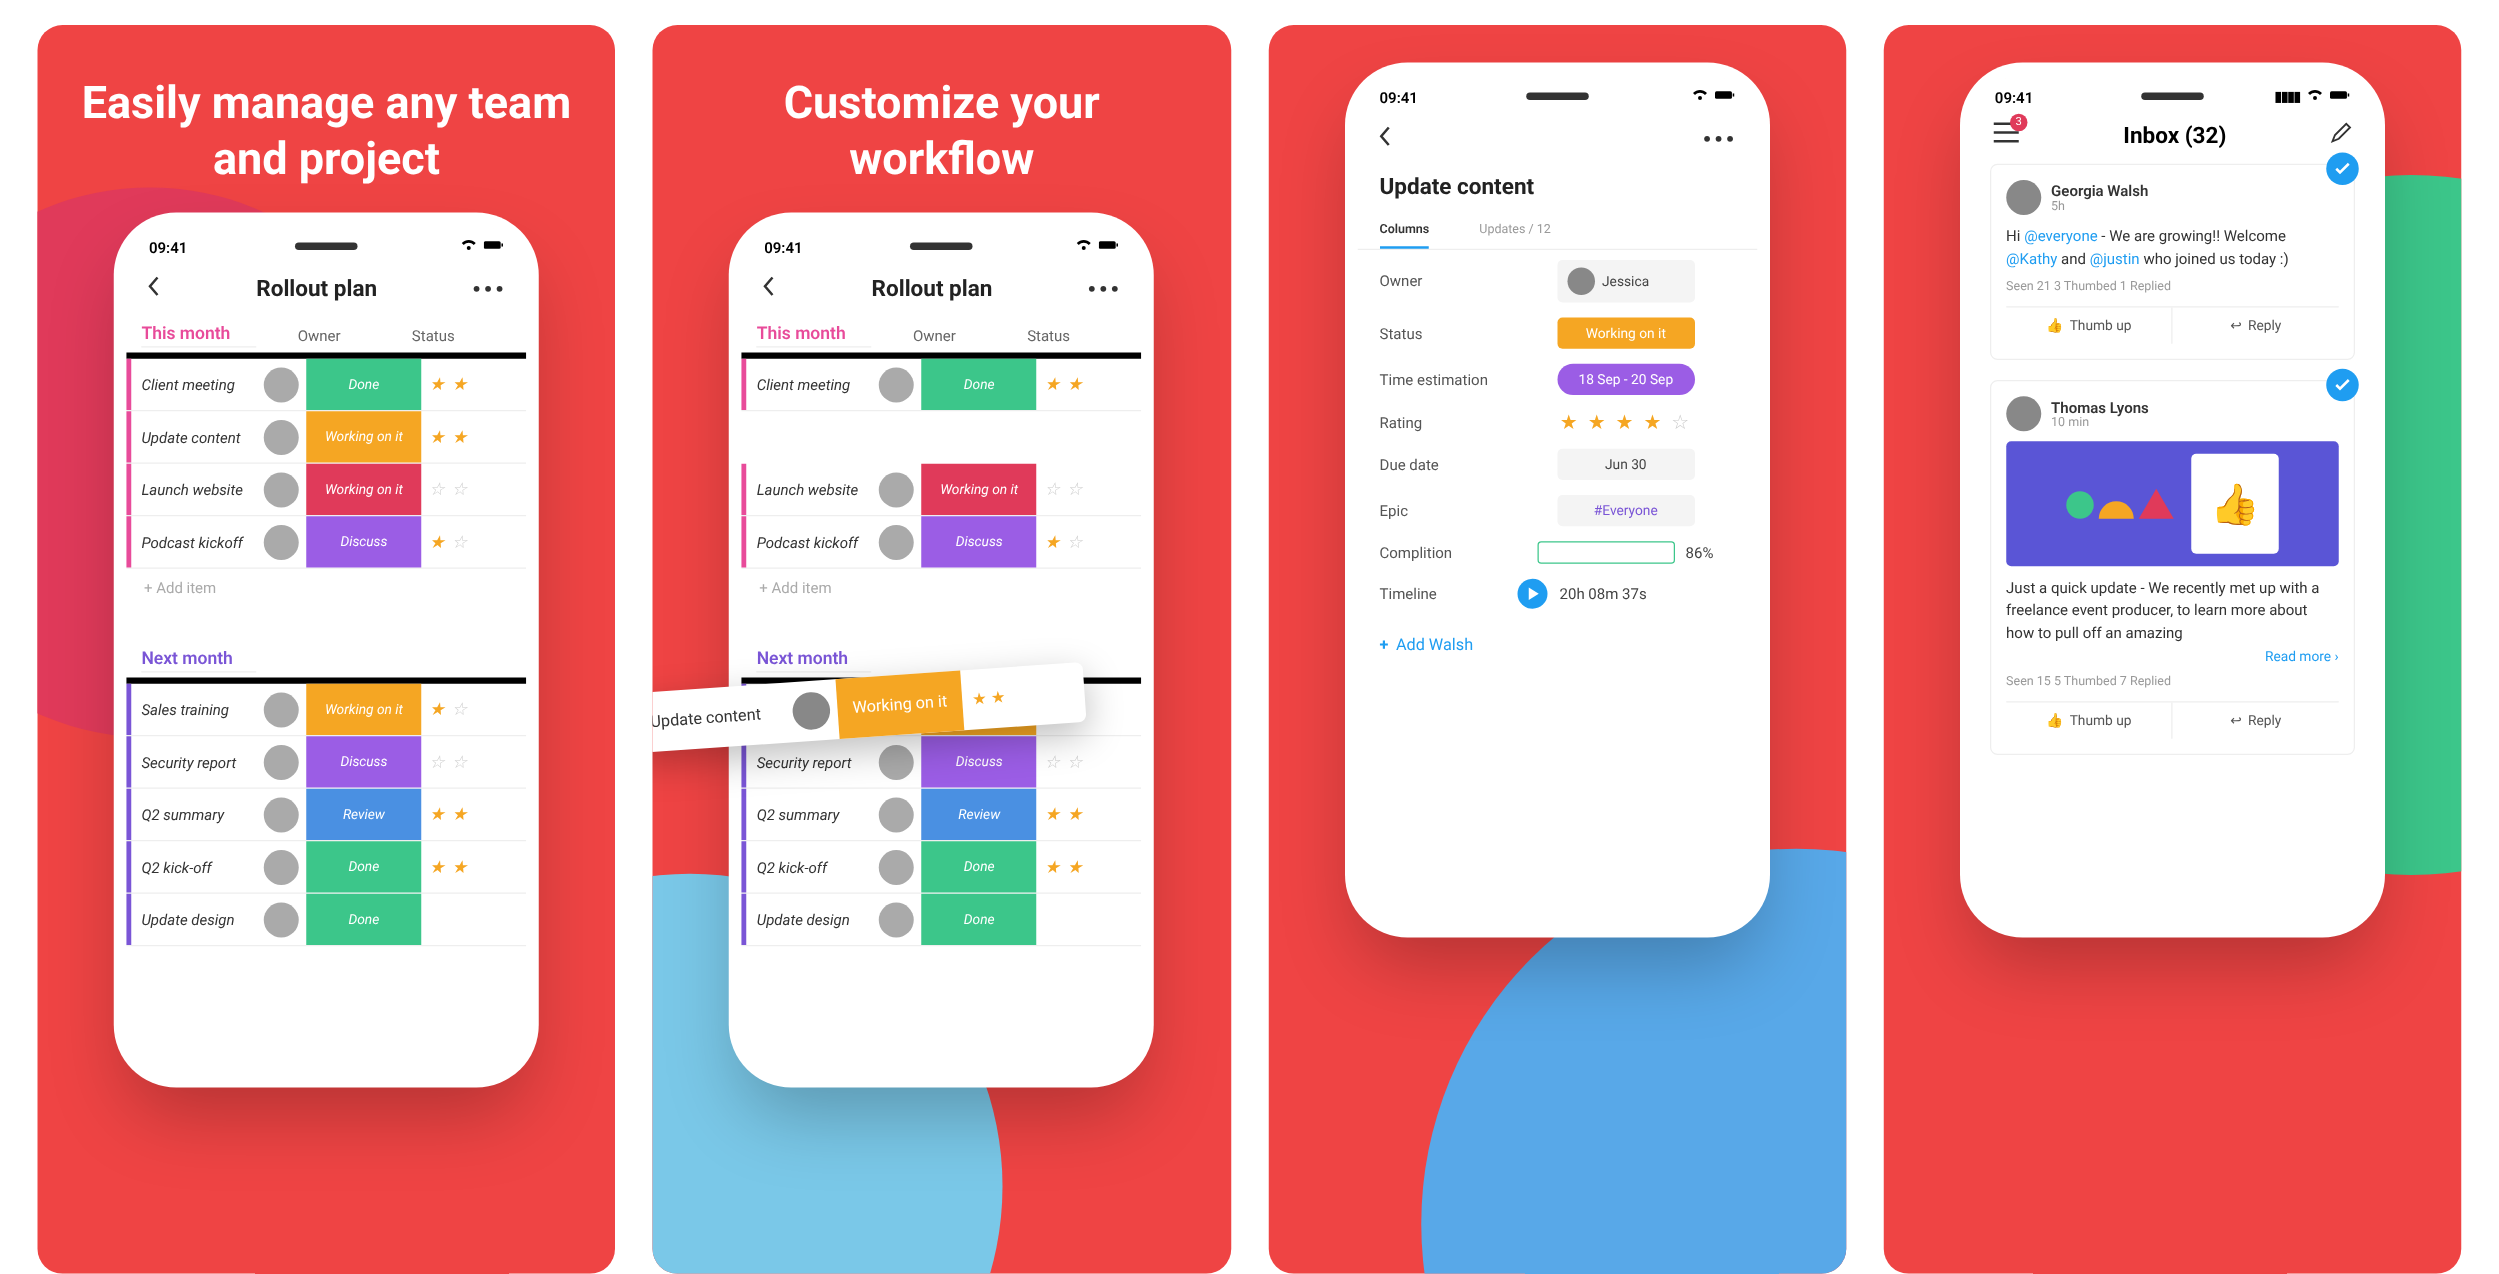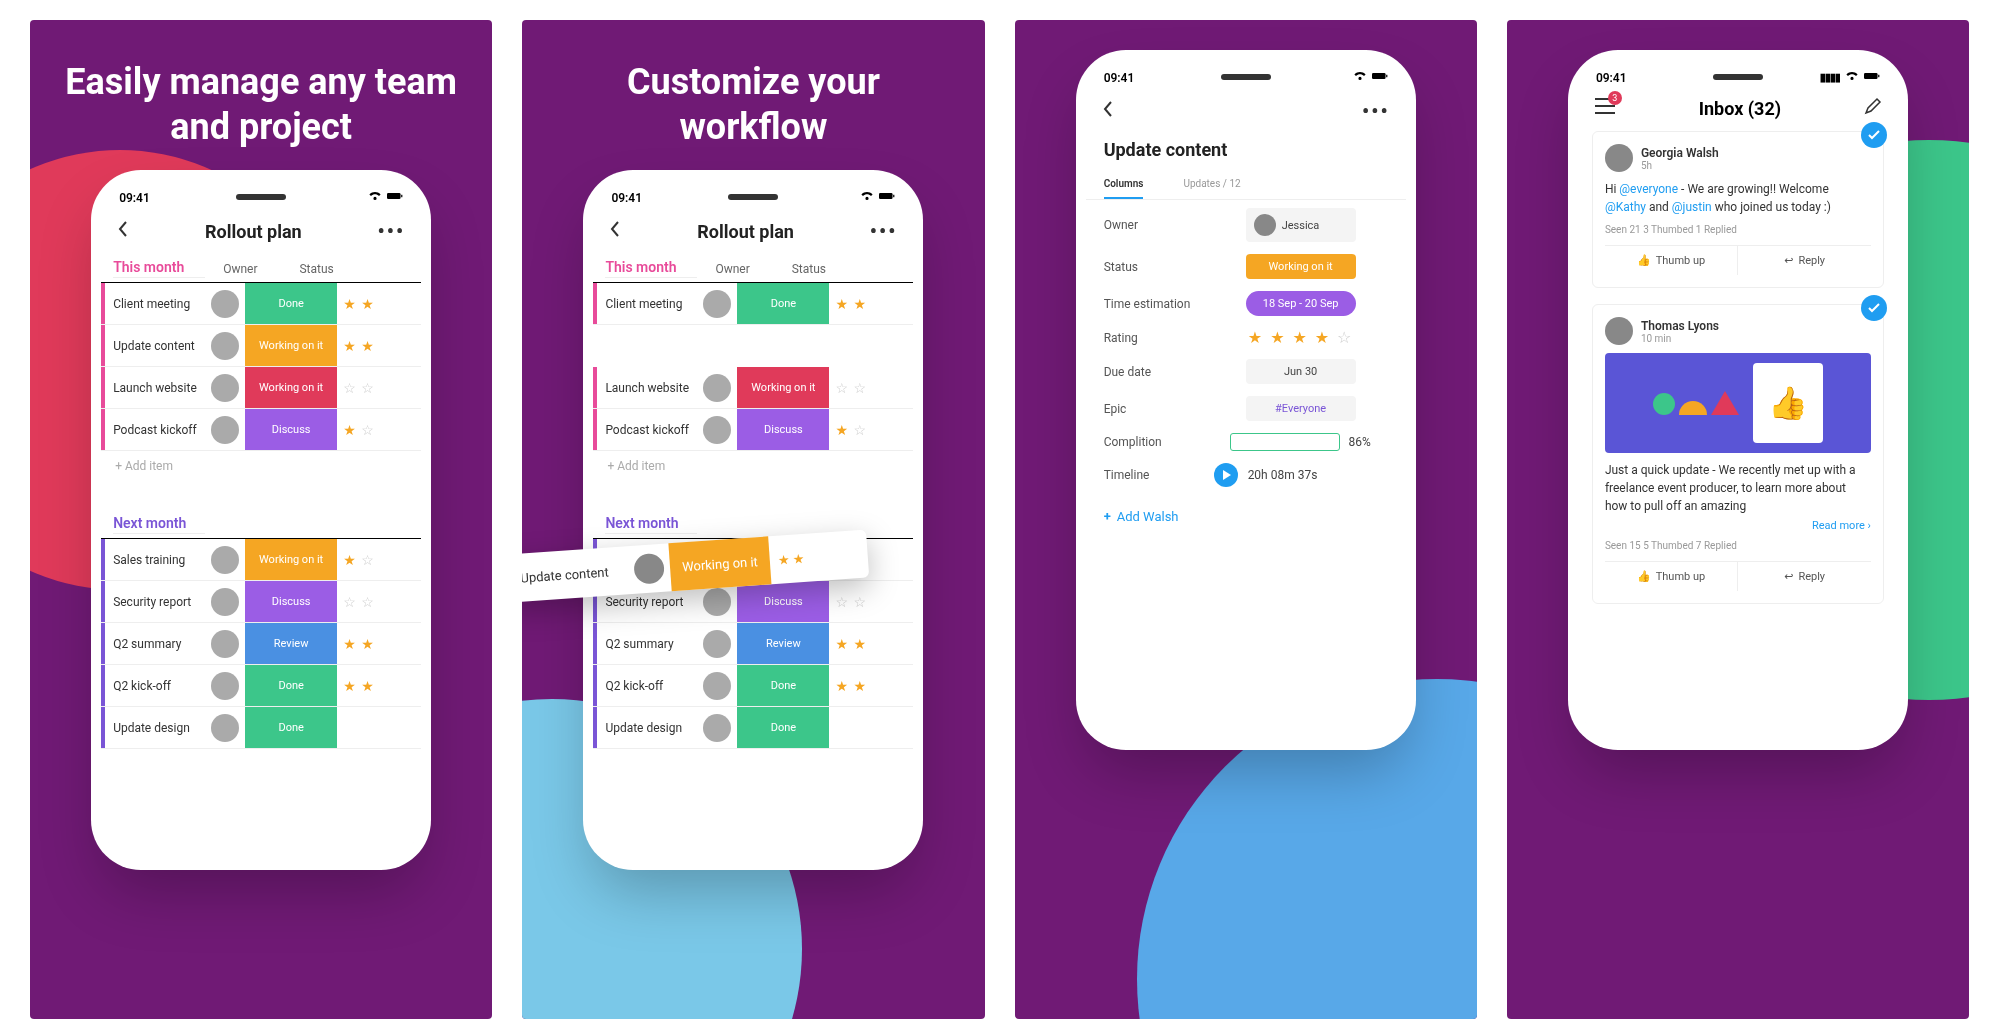--- a/index.html
+++ b/index.html
@@ -8,22 +8,22 @@
     background: #fff;
     width: 1999px;
     height: 1019px;
     display: flex;
     gap: 30px;
     padding: 20px 30px 0 30px;
     overflow: hidden;
   }
   .panel {
     flex: 1;
-    background: #701a75;
-    border-radius: 4px;
+    background: #ef4444;
+    border-radius: 20px;
     position: relative;
     overflow: hidden;
     padding-top: 40px;
   }
   .panel-heading {
     color: #fff;
     font-size: 36px;
     font-weight: 700;
     text-align: center;
     line-height: 1.25;
@@ -60,27 +60,27 @@
   .wifi, .battery { display:inline-block; }
   .wifi svg, .battery svg { width:16px; height:12px; }
   .topbar {
     display:flex; align-items:center; justify-content:space-between;
     padding: 14px 16px 10px 16px;
   }
   .topbar .title { font-size:18px; font-weight:700; color:#222; }
   .chevron-left svg { width:12px; height:16px; }
   .more-dots { font-size:20px; font-weight:700; letter-spacing:2px; color:#333;}
   .section-header {
-    display:flex; align-items:center; gap:18px;
+    display:flex; align-items:center; gap:33px;
     padding: 6px 12px 4px 12px; font-size:12px;
   }
   .section-title { color:#e84b9a; font-weight:600; flex:0 0 92px; border-bottom:1px solid #eee; font-size:14px; padding-bottom:2px;}
   .section-title.purple { color:#7a55d6; }
   .col-label { color:#666; font-size:12px; }
-  .rows { border-top:1px solid #000000; }
+  .rows { border-top:5px solid #000000;font-style:italic; }
   .row {
     display:flex; align-items:center; border-bottom:1px solid #eee;
     font-size:12px; color:#333; height:42px;
   }
   .row .edge { width:4px; height:100%; background:#e84b9a; flex:0 0 4px;}
   .row .edge.purple { background:#7a55d6; }
   .row .name { flex:0 0 100px; padding-left:8px; }
   .row .avatar { width:28px; height:28px; border-radius:50%; background:#aaa; margin:0 6px; flex:0 0 28px;
     display:flex; align-items:center; justify-content:center; color:#fff; font-size:10px;}
   .row .status { flex:0 0 92px; height:100%; display:flex; align-items:center; justify-content:center; color:#fff; font-size:11px; }

